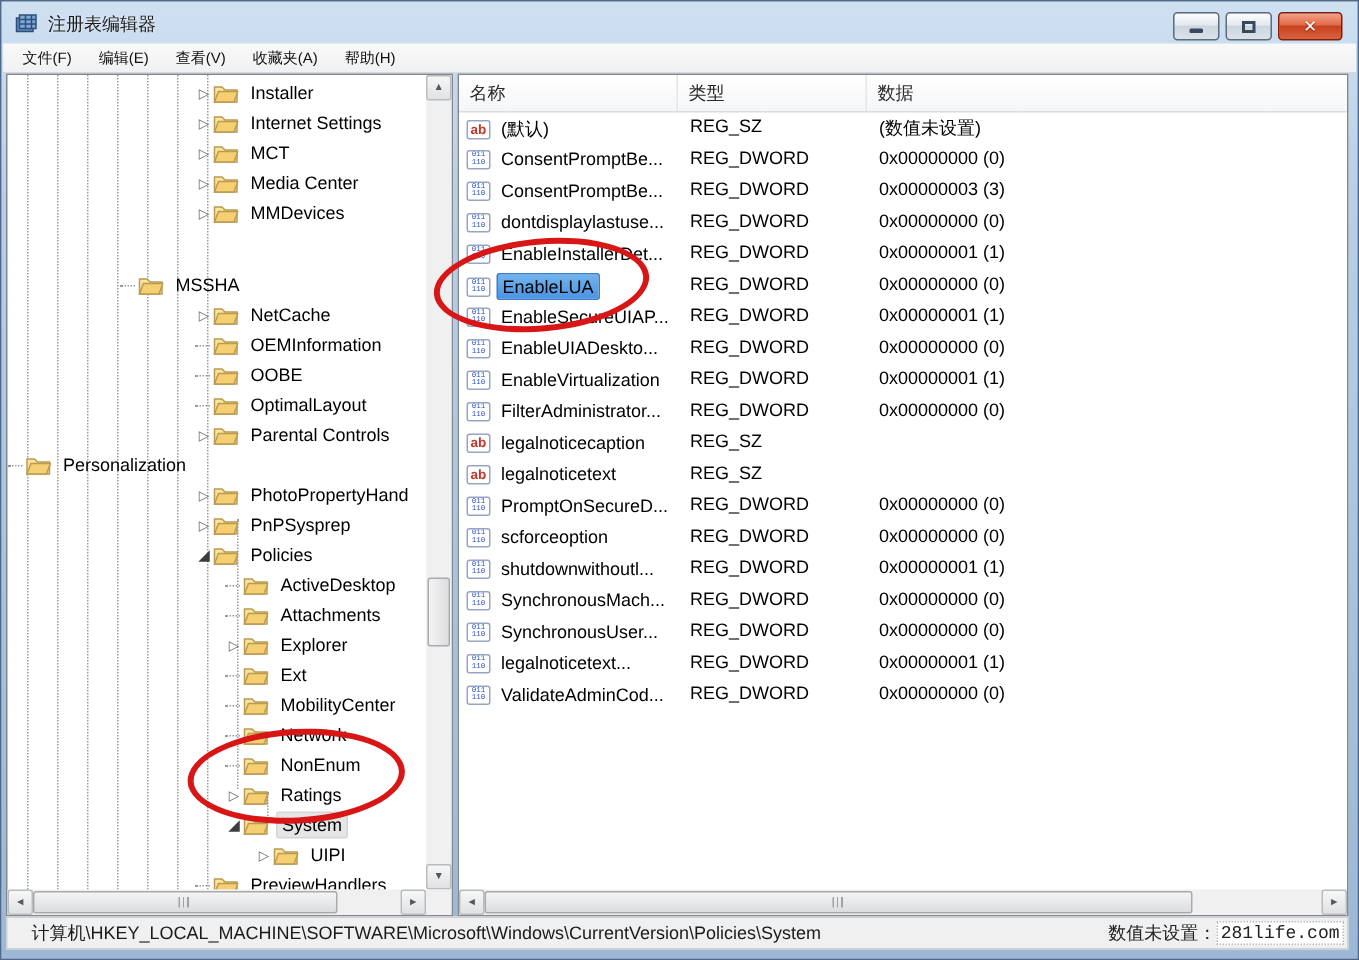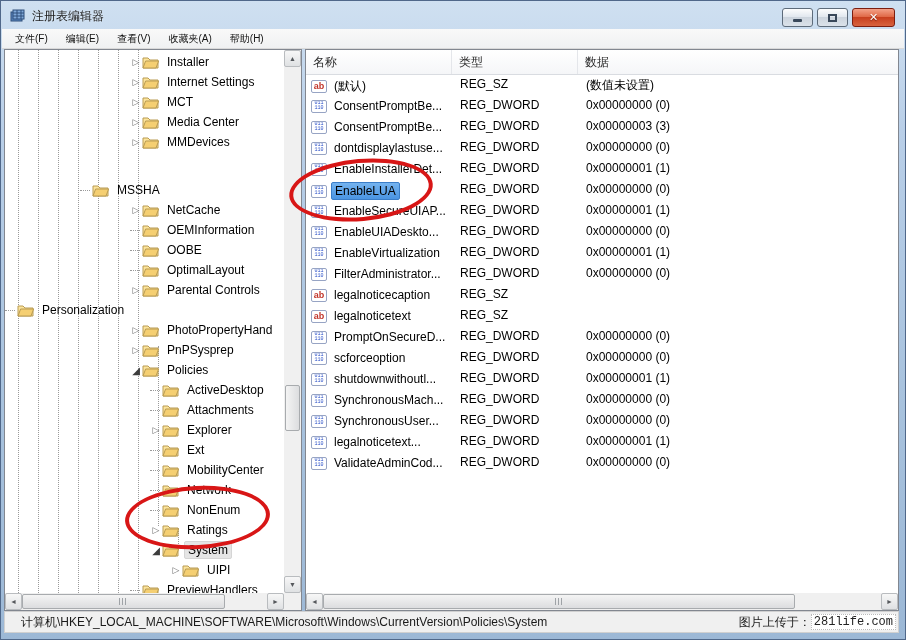--- a/index.html
+++ b/index.html
@@ -667,20 +667,20 @@
         <div class="sb-btn sb-right">
             <span>►</span>
           </div>
       </div>
     </div>
   </div>
 
   <div class="statusbar">
     <span class="status-path">计算机\HKEY_LOCAL_MACHINE\SOFTWARE\Microsoft\Windows\CurrentVersion\Policies\System</span>
     <span class="watermark">
-      <span>图片上传于：</span>
+      <span>数值未设置：</span>
         <span class="domain">281life.com</span>
     </span>
   </div>
 
   <div class="red-ellipse ellipse-enablelua"></div>
   <div class="red-ellipse ellipse-system"></div>
 </div>
 
 </body></html>

